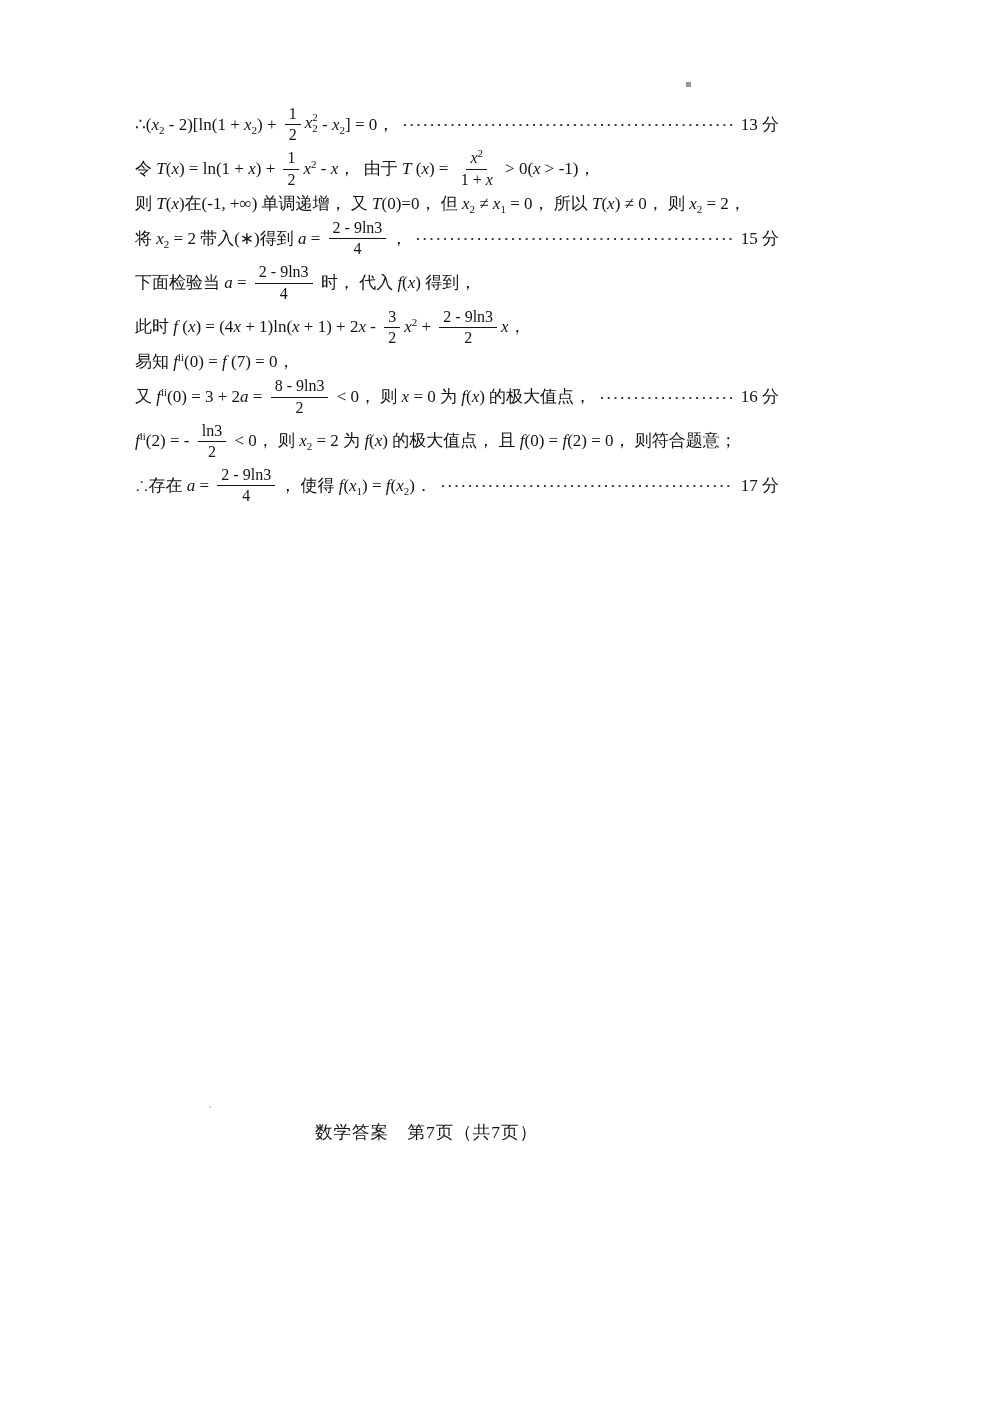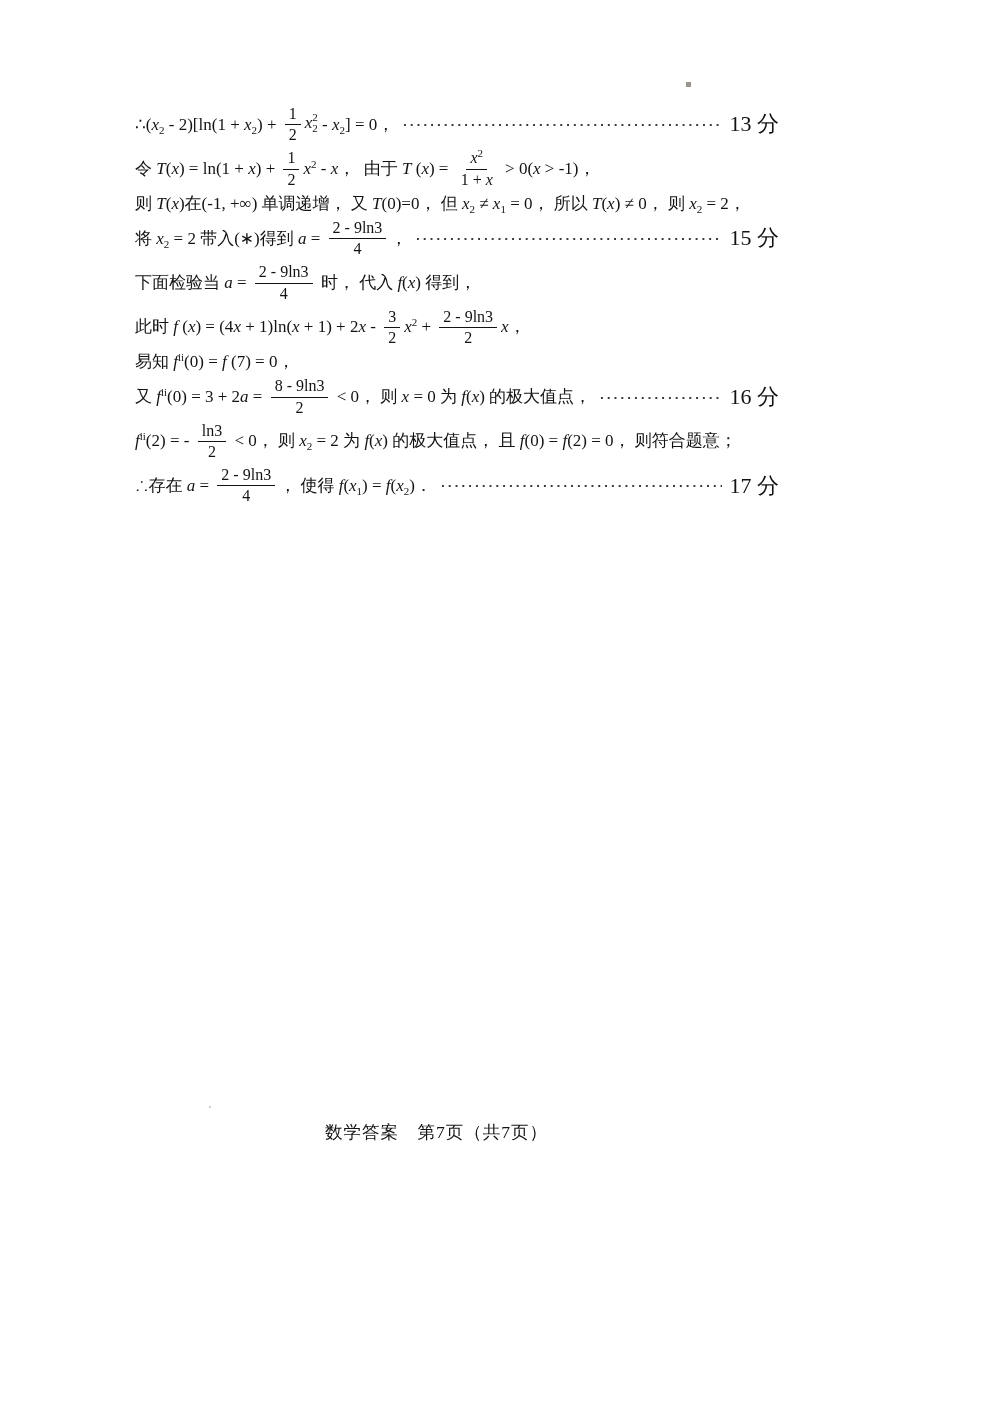--- a/index.html
+++ b/index.html
@@ -62,24 +62,24 @@
   }
   .leader{
     flex:1 1 auto;
     height:6px;
     margin:2px 8px 0 8px;
     background-image:radial-gradient(circle at 3px 3px, #3a3a3a 1.15px, transparent 1.45px);
     background-size:6.8px 6px;
     background-repeat:repeat-x;
     min-width:20px;
   }
-  .score{font-size:22px;white-space:pre;}
+  .score{font-size:17px;white-space:pre;}
   .footer{
     position:absolute;
-    left:325px;top:1120px;
+    left:315px;top:1120px;
     font-size:17.5px;
     letter-spacing:1px;
     white-space:pre;
   }
   .artifact-a{
     position:absolute;left:686px;top:82px;
     width:5px;height:5px;background:#9a968e;
   }
   .artifact-b{
     position:absolute;left:209px;top:1106px;

